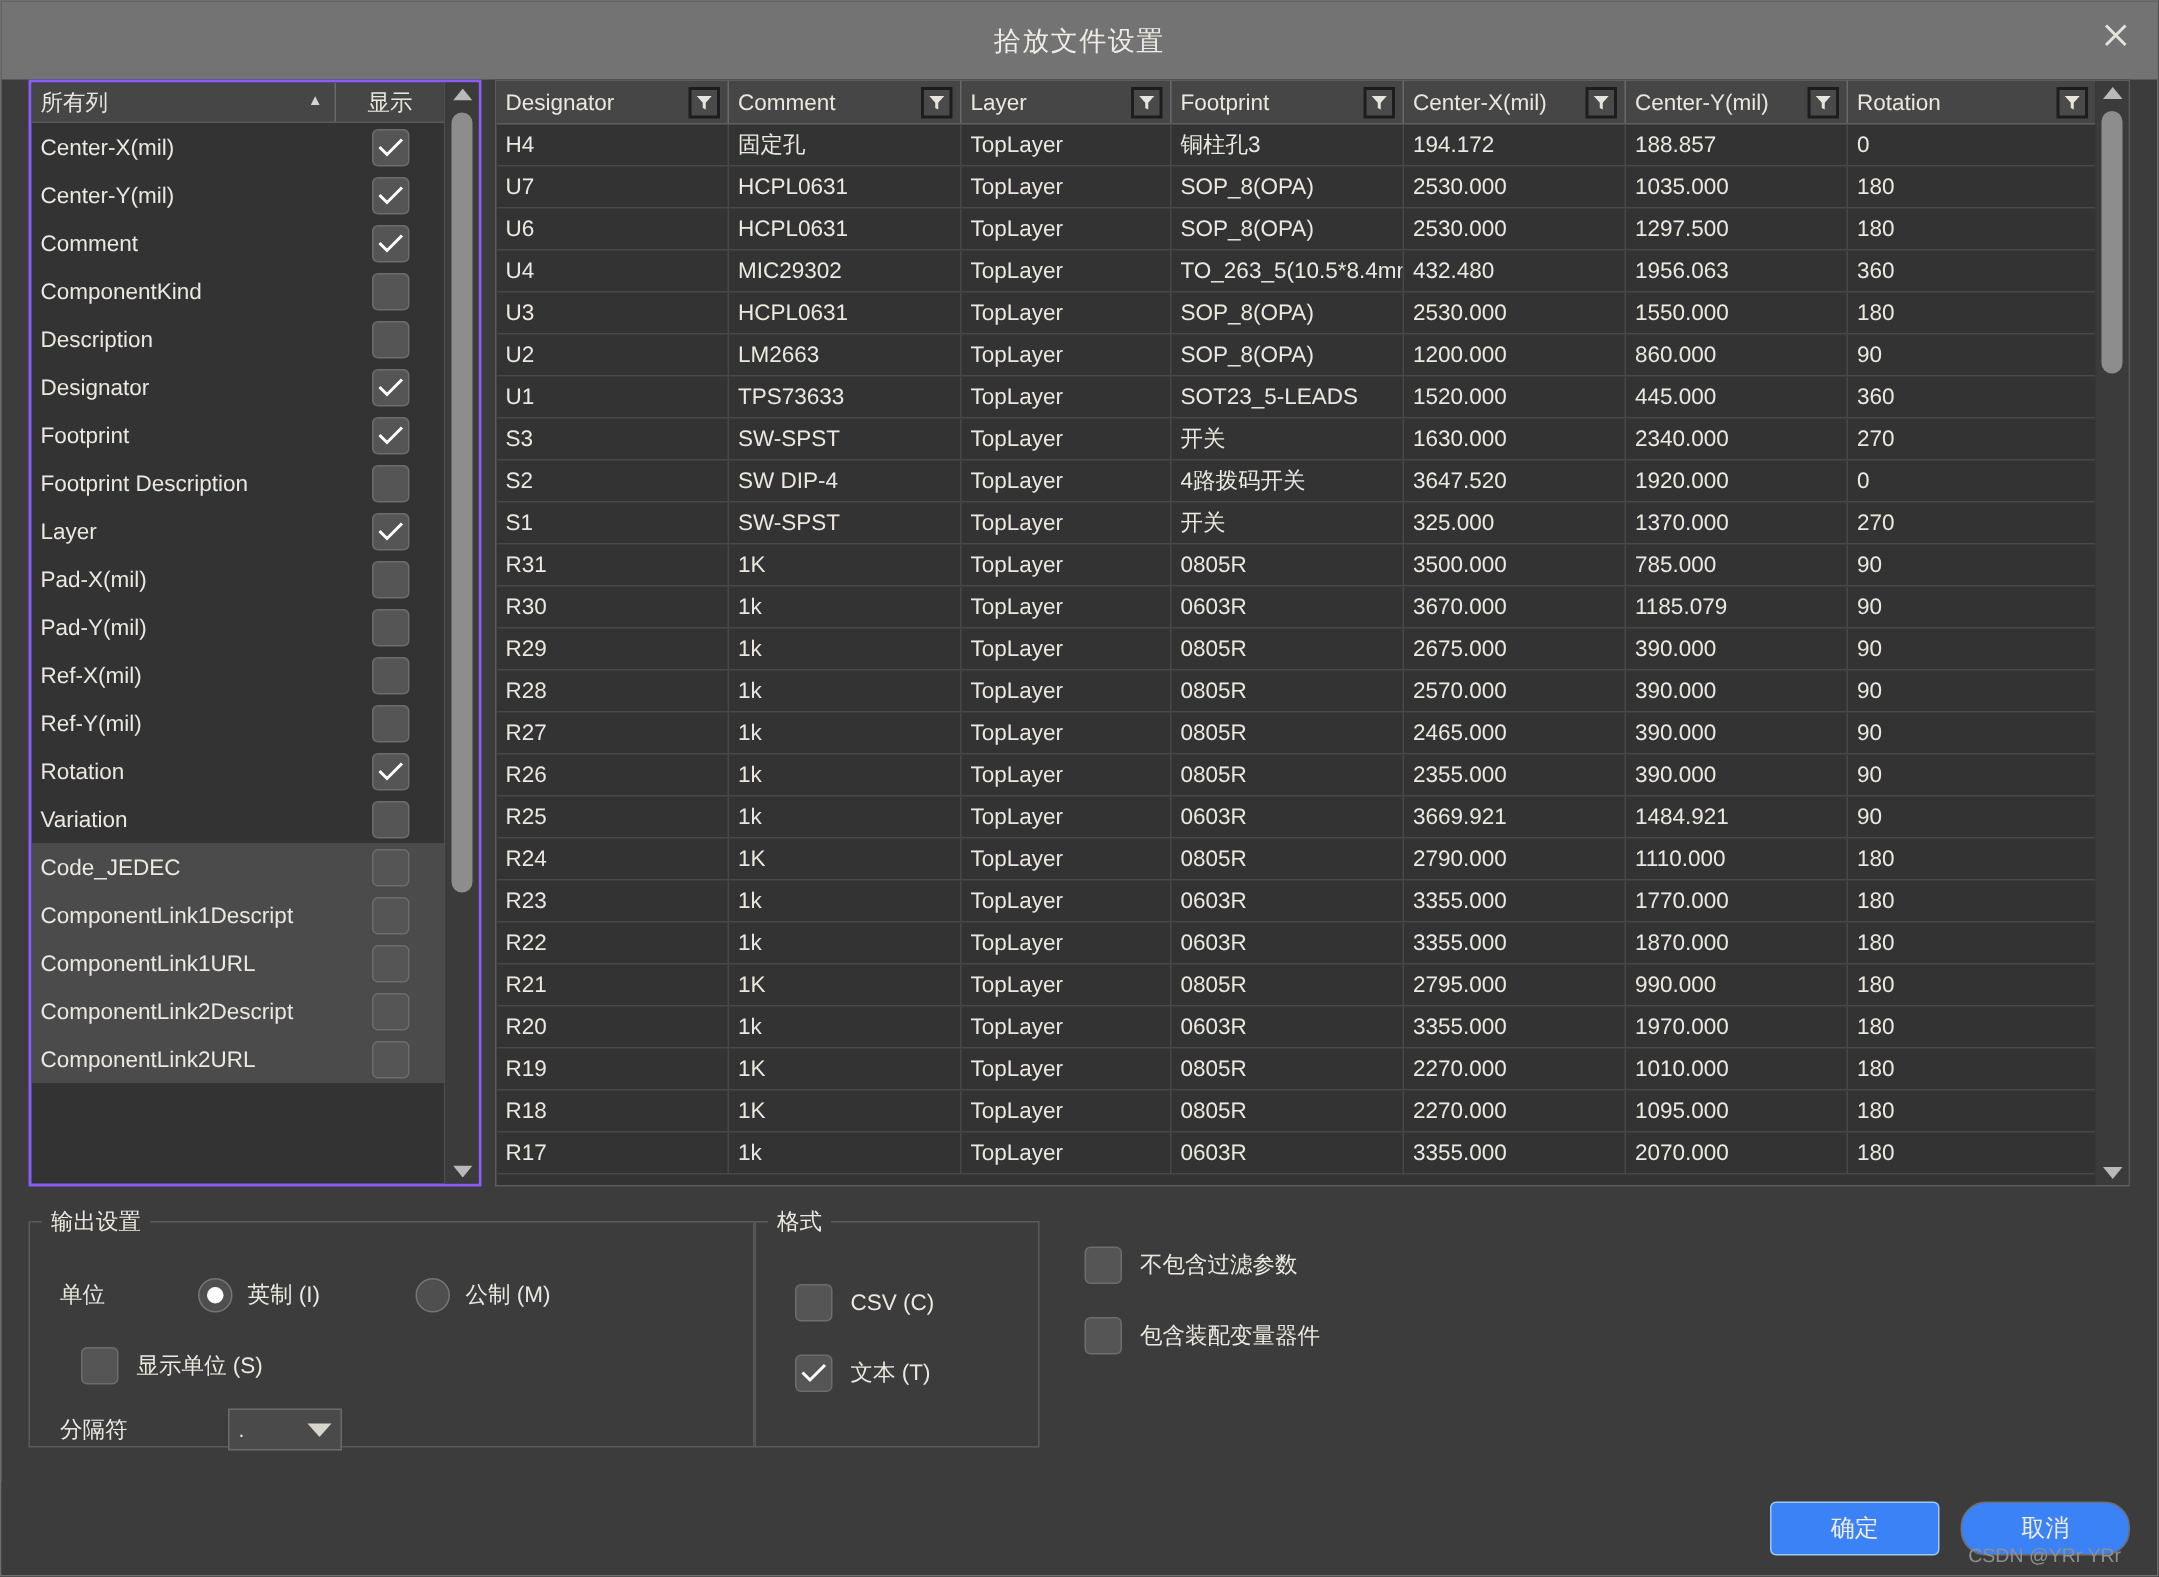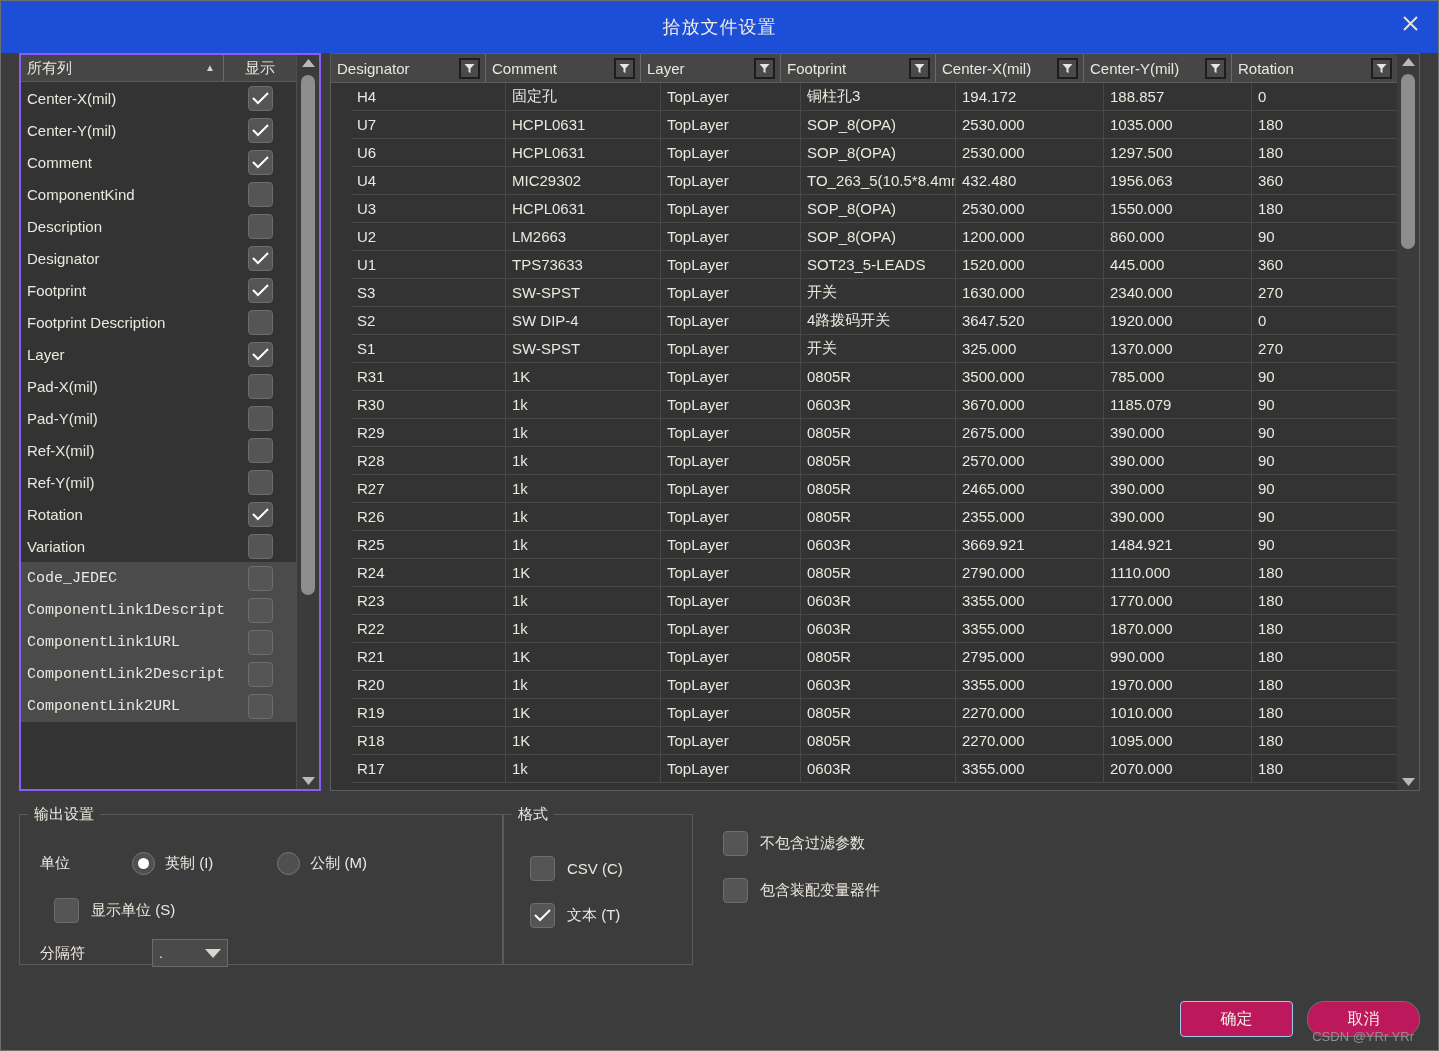--- a/index.html
+++ b/index.html
@@ -27,21 +27,21 @@
     display: flex;
     flex-direction: column;
   }
   .titlebar {
     height: 52px;
     min-height: 52px;
     position: relative;
     display: flex;
     align-items: center;
     justify-content: center;
-    background: #1d4ed8;
+    background: #737373;
     text-align: right;
   }
   .titlebar .title {
     font-size: 18px;
     color: #efece4;
     letter-spacing: 1px;
   }
   .close-btn {
     position: absolute;
     right: 0px; top: 0px;
@@ -119,21 +119,21 @@
     overflow: hidden;
   }
   .colrow {
     display: flex;
     align-items: center;
     height: 32px;
     font-size: 15px;
     color: #ece8df;
     box-sizing: border-box;
   }
-  .colrow.grouped { background: #4b4b4b; font-family: Liberation Mono, monospace; }
+  .colrow.grouped { background: #4b4b4b; }
   .colrow .cname {
     flex: 1;
     padding-left: 6px;
     white-space: nowrap;
     overflow: hidden;
   }
   .colrow .cbox-wrap {
     width: 72px;
     display: flex;
     justify-content: center;
@@ -224,21 +224,21 @@
   }
   .filter-ico {
     width: 17px; height: 17px;
     border: 2px solid #1d1d1d;
     margin-right: 5px;
     display: flex; align-items: center; justify-content: center;
     background: #4a4a4a;
     flex-shrink: 0;
     cursor: pointer;
   }
-  .grid-body { flex: 1; overflow: hidden; margin-left: 20px; }
+  .grid-body { flex: 1; overflow: hidden; }
   .grow {
     display: flex;
     height: 28px;
     border-bottom: 1px solid #484848;
     box-sizing: border-box;
   }
   .gc {
     font-size: 15px;
     color: #ece8df;
     padding-left: 6px;
@@ -348,21 +348,21 @@
     display: flex;
     align-items: center;
     justify-content: flex-end;
     padding-right: 18px;
     box-sizing: border-box;
     background: #3c3c3c;
   }
   .btn {
     width: 113px;
     height: 36px;
-    background: #be185d;
+    background: #3b82f6;
     border: 1px solid #6f6f6f;
     border-radius: 4px;
     color: #efece4;
     font-size: 16px;
     display: flex;
     align-items: center;
     justify-content: center;
     cursor: pointer;
     box-sizing: border-box;
   }

